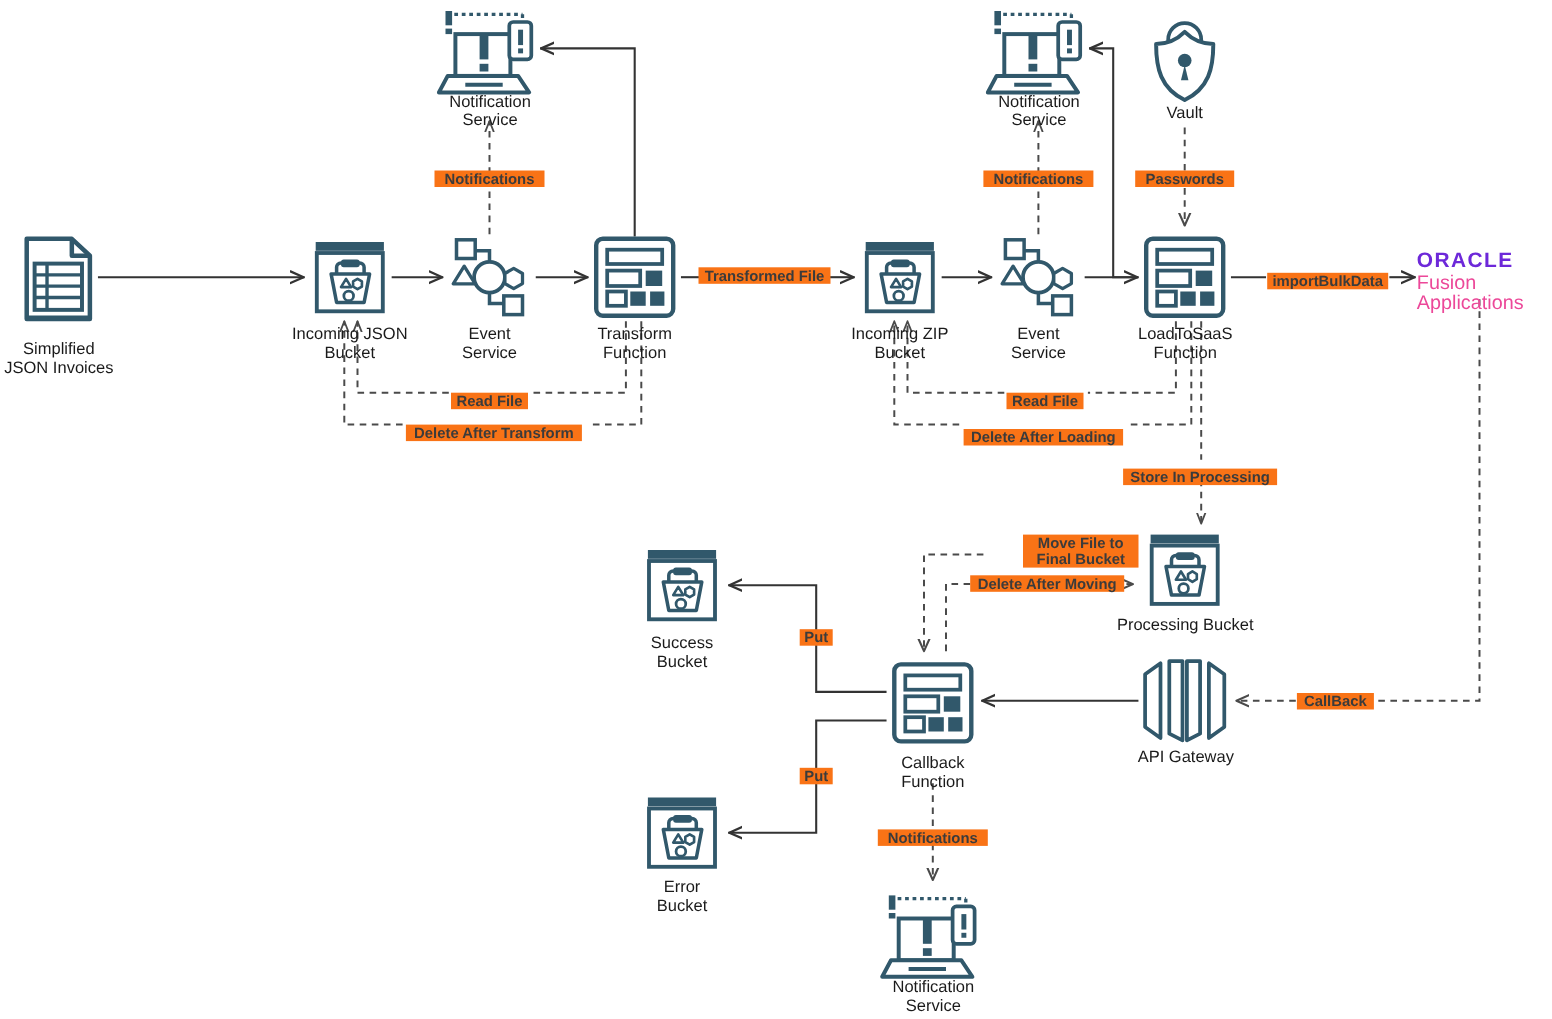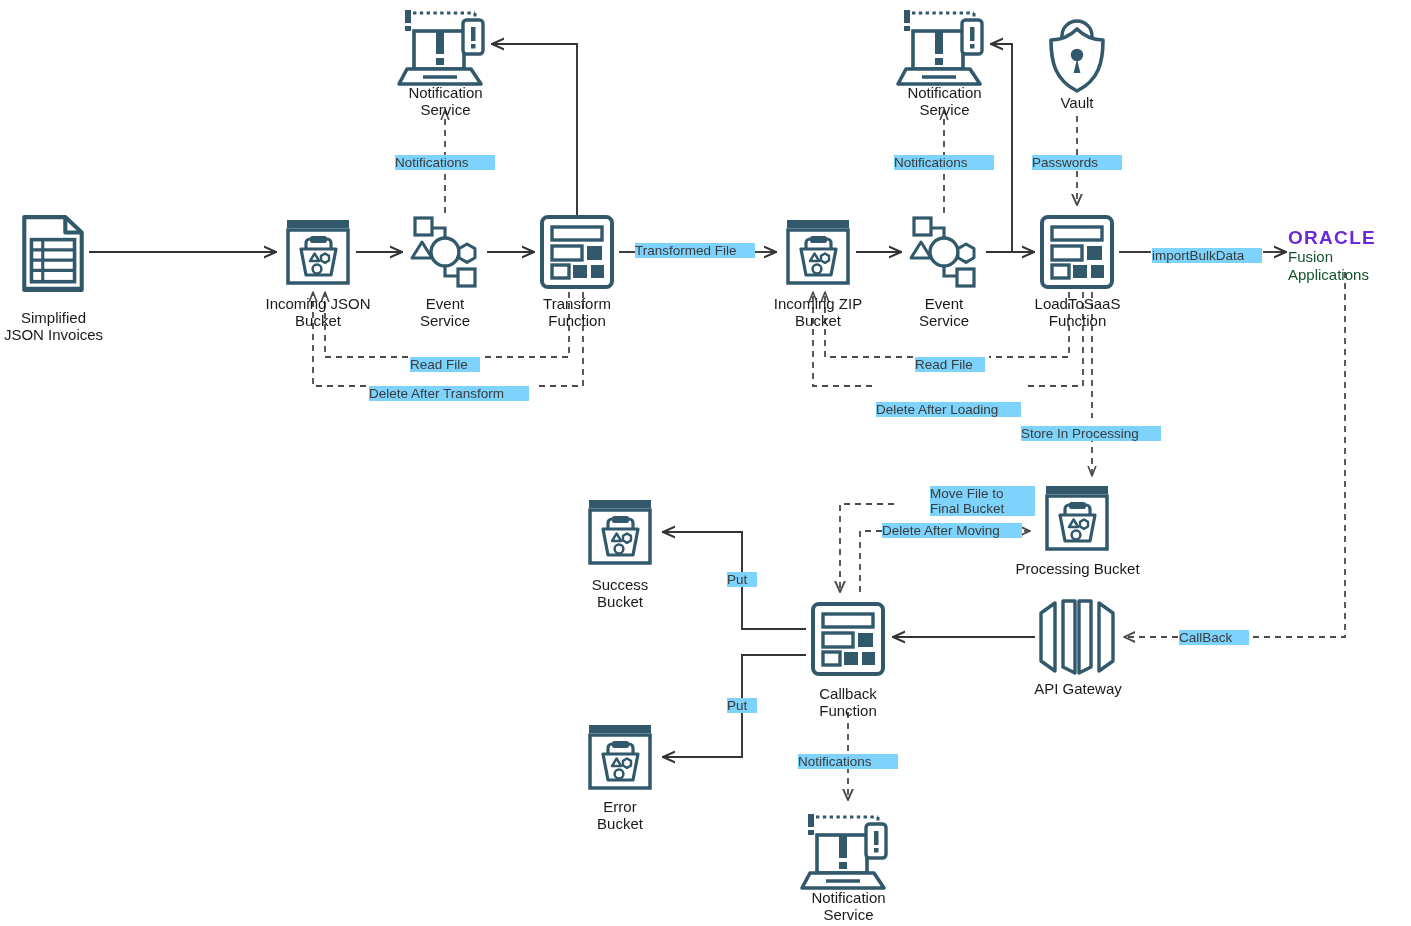--- a/index.html
+++ b/index.html
@@ -5,31 +5,31 @@
   html,body{margin:0;padding:0;background:#ffffff;}
   body{width:1411px;height:926px;font-family:"Liberation Sans",sans-serif;}
   #stage{position:relative;width:1411px;height:926px;overflow:hidden;background:#fff;}
   svg#canvas{position:absolute;left:0;top:0;width:1411px;height:926px;}
   .nodelabel{
     position:absolute;text-align:center;color:#1a1a1a;
     font-family:"Liberation Sans",sans-serif;font-size:15px;line-height:17px;
     white-space:pre-line;pointer-events:none;
   }
   .edgelabel{
-    position:absolute;text-align:left;color:#3b3b3b;
+    position:absolute;text-align:center;color:#3b3b3b;
     font-family:"Liberation Sans",sans-serif;font-size:13.5px;line-height:15px;
-    white-space:pre-line;background:#7dd3fc;
+    white-space:pre-line;background:#f97316;font-weight:bold;
   }
   .oracle-wrap{position:absolute;text-align:left;}
   .oracle-logo{
     font-family:"Liberation Sans",sans-serif;font-size:19px;font-weight:700;
     letter-spacing:1.3px;color:#6d28d9;line-height:20px;
   }
   .oracle-sub{
-    font-family:"Liberation Sans",sans-serif;font-size:15px;color:#14532d;line-height:18px;
+    font-family:"Liberation Sans",sans-serif;font-size:18px;color:#ec4899;line-height:18px;
   }
 </style>
 </head>
 <body>
 
 <div id="stage">
 
 <svg id="canvas" viewBox="0 0 1411 926" xmlns="http://www.w3.org/2000/svg">
   <defs>
     <marker id="arrowSolid" viewBox="0 0 10 10" refX="9" refY="5" markerWidth="7" markerHeight="7" orient="auto-start-reverse">
@@ -235,21 +235,21 @@
 </div>
 
 <div class="edgelabel" style="left:395px;  top:155px; width:100px;">Notifications</div>
 <div class="edgelabel" style="left:635px;  top:243px; width:120px;">Transformed File</div>
 <div class="edgelabel" style="left:410px;  top:357px; width:70px;">Read File</div>
 <div class="edgelabel" style="left:369px;  top:386px; width:160px;">Delete After Transform</div>
 <div class="edgelabel" style="left:894px;  top:155px; width:100px;">Notifications</div>
 <div class="edgelabel" style="left:1032px; top:155px; width:90px;">Passwords</div>
 <div class="edgelabel" style="left:1152px; top:248px; width:110px;">importBulkData</div>
 <div class="edgelabel" style="left:915px;  top:357px; width:70px;">Read File</div>
-<div class="edgelabel" style="left:876px;  top:402px; width:145px;">Delete After Loading</div>
+<div class="edgelabel" style="left:876px;  top:390px; width:145px;">Delete After Loading</div>
 <div class="edgelabel" style="left:1021px; top:426px; width:140px;">Store In Processing</div>
 <div class="edgelabel" style="left:930px;  top:486px; width:105px;">Move File to
 Final Bucket</div>
 <div class="edgelabel" style="left:882px;  top:523px; width:140px;">Delete After Moving</div>
 <div class="edgelabel" style="left:1179px; top:630px; width:70px;">CallBack</div>
 <div class="edgelabel" style="left:727px;  top:572px; width:30px;">Put</div>
 <div class="edgelabel" style="left:727px;  top:698px; width:30px;">Put</div>
 <div class="edgelabel" style="left:798px;  top:754px; width:100px;">Notifications</div>
 
 </div>

